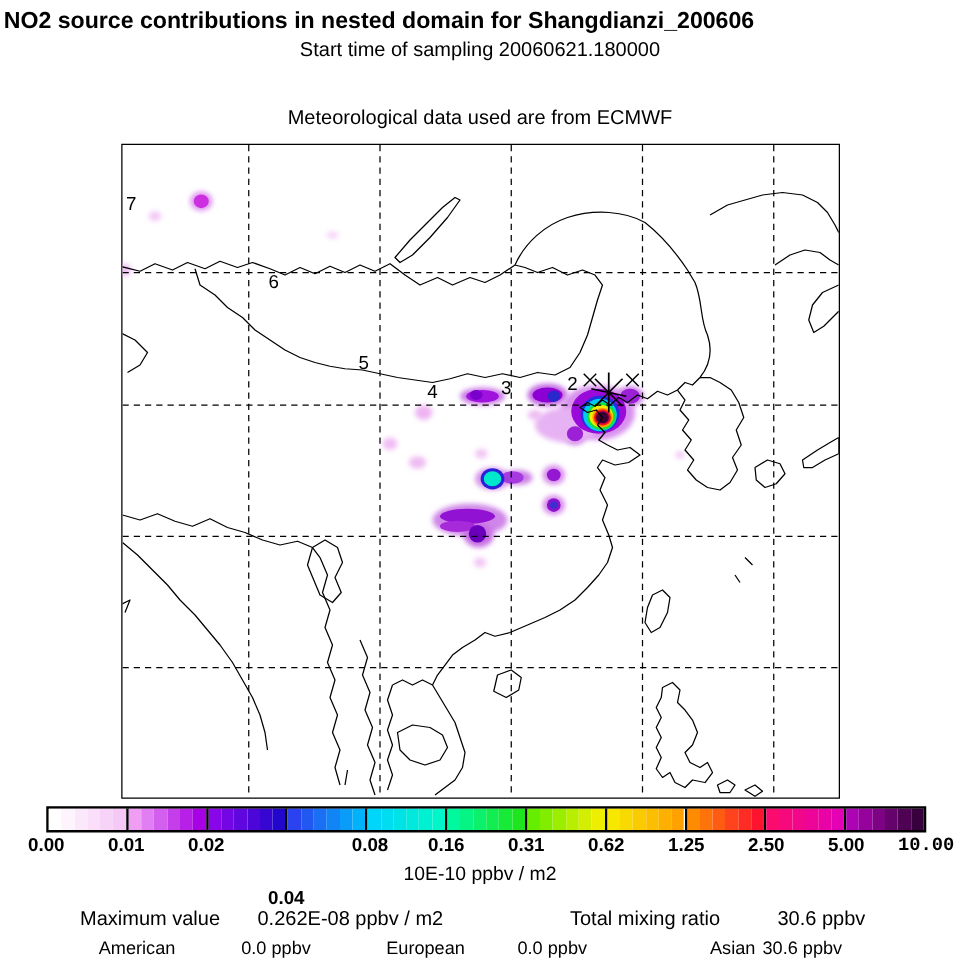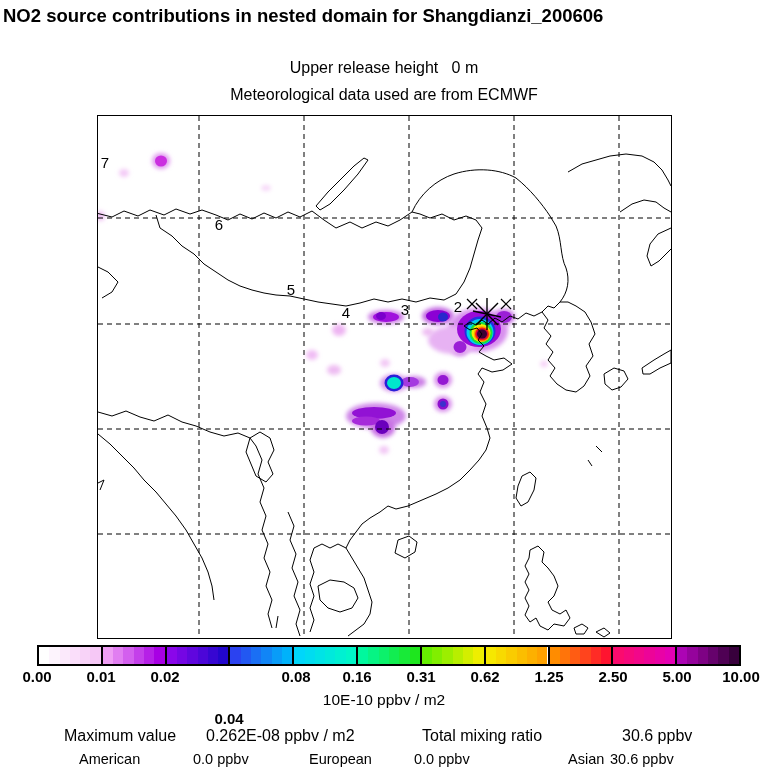--- a/index.html
+++ b/index.html
@@ -23,23 +23,23 @@
   #cb-units{top:691px;left:0;width:768px;text-align:center;font-size:15.5px;}
   .stats span{position:absolute;white-space:pre;}
   #statsA{top:727px;left:0;width:768px;height:20px;font-size:16px;}
   #statsB{top:751px;left:0;width:768px;height:17px;font-size:14.5px;}
 </style>
 </head>
 <body>
 
 <div class="abs" id="hdr-title">NO2 source contributions in nested domain for Shangdianzi_200606</div>
 <div class="abs hdr-line" id="hdr2">
+  <span>Start time of sampling 20060621.180000</span>
 </div>
 <div class="abs hdr-line" id="hdr3">
-  <span>Upper release height   0 m</span>
 </div>
 <div class="abs hdr-line" id="hdr4">
   <span>Meteorological data used are from ECMWF</span>
 </div>
 
 <div class="abs" id="map">
     <svg width="573" height="522" viewBox="0 0 573 522">
       <defs>
         <filter id="soft" x="-80%" y="-80%" width="260%" height="260%">
           <feGaussianBlur stdDeviation="2.2"></feGaussianBlur>
@@ -262,28 +262,28 @@
     <span class="tick" style="left: 101px;">0.01</span>
     <span class="tick" style="left: 165px;">0.02</span>
     <span class="tick" style="left: 229px; margin-top: 42px;">0.04</span>
     <span class="tick" style="left: 296px;">0.08</span>
     <span class="tick" style="left: 357px;">0.16</span>
     <span class="tick" style="left: 421px;">0.31</span>
     <span class="tick" style="left: 485px;">0.62</span>
     <span class="tick" style="left: 549px;">1.25</span>
     <span class="tick" style="left: 613px;">2.50</span>
     <span class="tick" style="left: 677px;">5.00</span>
-    <span class="tick" style="left: 741px;">10.00</span>
+    <span class="tick" style="left: 741px; font-family: Liberation Mono, monospace;">10.00</span>
   </div>
 <div class="abs" id="cb-units">10E-10 ppbv / m2</div>
 
 <div class="abs stats" id="statsA">
   <span style="left:64px">Maximum value</span>
   <span style="left:206px">0.262E-08 ppbv / m2</span>
-  <span style="left:422px">Total mixing ratio</span>
+  <span style="left:456px">Total mixing ratio</span>
   <span style="left:622px">30.6 ppbv</span>
 </div>
 <div class="abs stats" id="statsB">
   <span style="left:79px">American</span>
   <span style="left:193px">0.0 ppbv</span>
   <span style="left:309px">European</span>
   <span style="left:414px">0.0 ppbv</span>
   <span style="left:568px">Asian</span>
   <span style="left:610px">30.6 ppbv</span>
 </div>

